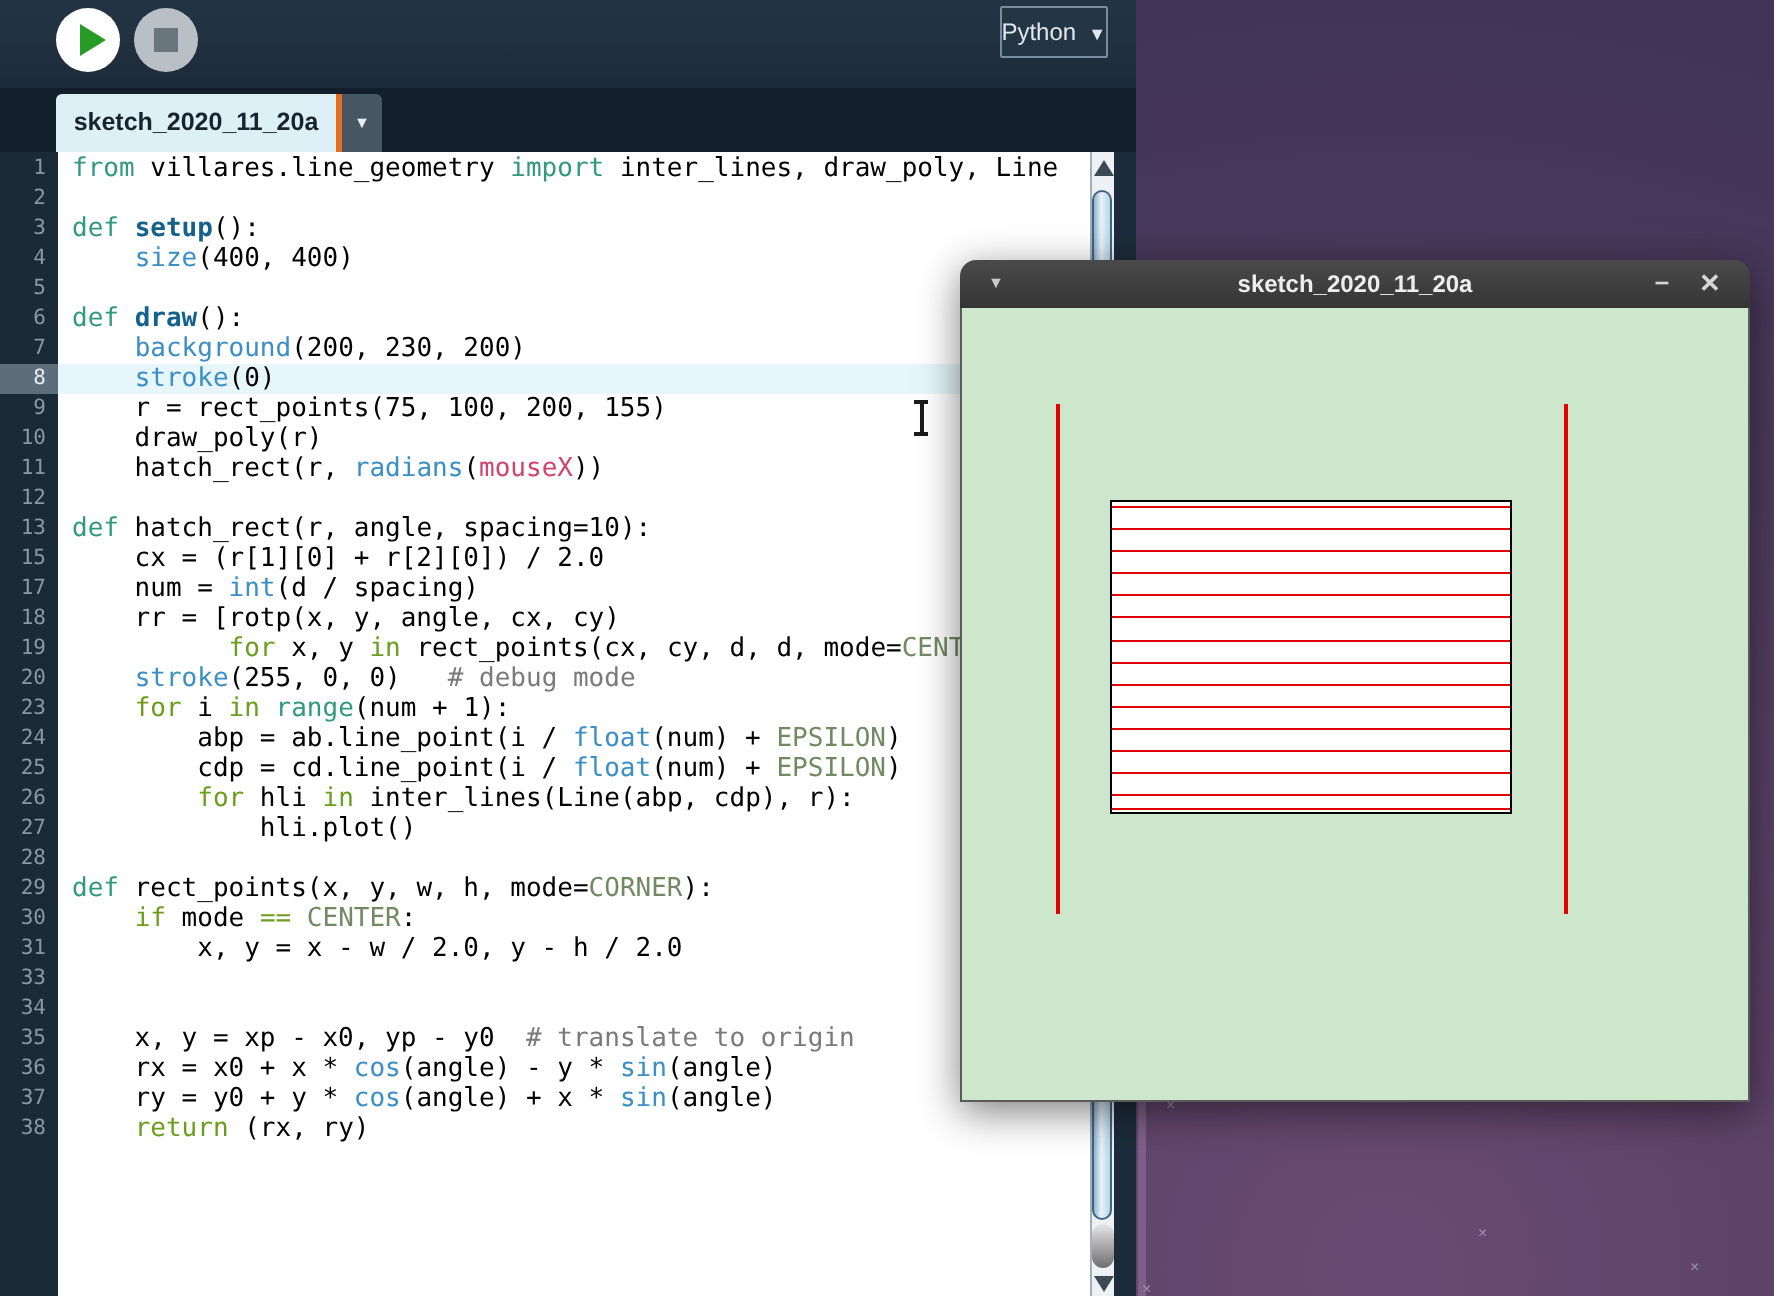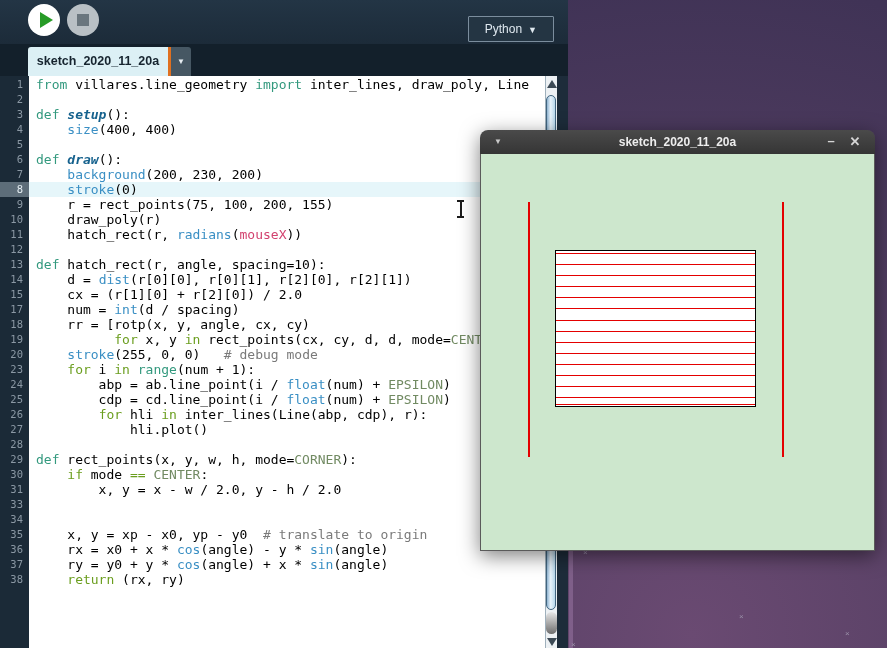--- a/index.html
+++ b/index.html
@@ -18,21 +18,21 @@
     background:linear-gradient(#233545,#1c2b39); }
   .round-btn { position:absolute; top:4px; width:32px; height:32px;
     border-radius:50%; cursor:pointer; }
   .play-btn { left:28px; background:#ffffff; }
   .play-btn .tri { position:absolute; left:12px; top:8px; width:0; height:0;
     border-left:13px solid #279b27; border-top:8px solid transparent;
     border-bottom:8px solid transparent; }
   .stop-btn { left:67px; background:#b9c0c5; }
   .stop-btn .sq { position:absolute; left:10px; top:10px; width:12px; height:12px;
     background:#6a767e; }
-  .mode-btn { position:absolute; right:14px; top:16px; height:26px; padding:0 16px;
+  .mode-btn { position:absolute; right:14px; top:3px; height:26px; padding:0 0;
     border:1px solid #7b8d9d; border-radius:1px; background:#243543;
     color:#dfe8ef; font-size:12px; line-height:24px; }
   .mode-btn .caret { font-size:9px; margin-left:6px; }
 
   
   .tabstrip { position:absolute; left:0; top:44px; width:568px; height:32px;
     background:#13202b; }
   .tab { position:absolute; left:28px; top:3px; width:140px; height:29px;
     background:#dcf0f5; border-radius:3px 0 0 0; text-align:center;
     font-size:12.5px; font-weight:bold; color:#16242f; line-height:29px; }
@@ -52,21 +52,21 @@
   .crow .ln { position:absolute; left:0; top:0; width:29px; height:15px;
     color:#8b98a4; font-size:10.5px; line-height:15px; text-align:right;
     padding-right:6px; }
   .crow .cd { position:absolute; left:36px; top:0; height:15px;
     font-size:13px; line-height:15px; color:#000; }
   .crow.cur { background:#e6f6fa; }
   .crow.cur .ln { background:#5d6d79; color:#e4edf2; }
   .tk-kw   { color:#33997e; }
   .tk-flow { color:#6b9e1f; }
   .tk-fn   { color:#3a8fc4; }
-  .tk-decl { color:#15618d; font-weight:bold;font-style:italic; }
+  .tk-decl { color:#15618d; font-weight:bold; }
   .tk-const{ color:#718a62; }
   .tk-var  { color:#d2426f; }
   .tk-com  { color:#7a7a7a; }
   .tk-pl   { color:#000000; }
 
   
   .scrollbar { position:absolute; left:545px; top:76px; width:12px; height:572px;
     background:#edf1f4; border-left:1px solid #9fb0bc; }
   .sb-up { position:absolute; left:1px; top:4px; width:0; height:0;
     border-left:5px solid transparent; border-right:5px solid transparent;
@@ -148,21 +148,20 @@
         <div class="crow"><div class="ln">4</div><div class="cd"><span class="tk-pl">    </span><span class="tk-fn">size</span><span class="tk-pl">(400, 400)</span></div></div>
         <div class="crow"><div class="ln">5</div><div class="cd"></div></div>
         <div class="crow"><div class="ln">6</div><div class="cd"><span class="tk-kw">def</span><span class="tk-pl"> </span><span class="tk-decl">draw</span><span class="tk-pl">():</span></div></div>
         <div class="crow"><div class="ln">7</div><div class="cd"><span class="tk-pl">    </span><span class="tk-fn">background</span><span class="tk-pl">(200, 230, 200)</span></div></div>
         <div class="crow cur"><div class="ln">8</div><div class="cd"><span class="tk-pl">    </span><span class="tk-fn">stroke</span><span class="tk-pl">(0)</span></div></div>
         <div class="crow"><div class="ln">9</div><div class="cd"><span class="tk-pl">    r = rect_points(75, 100, 200, 155)</span></div></div>
         <div class="crow"><div class="ln">10</div><div class="cd"><span class="tk-pl">    draw_poly(r)</span></div></div>
         <div class="crow"><div class="ln">11</div><div class="cd"><span class="tk-pl">    hatch_rect(r, </span><span class="tk-fn">radians</span><span class="tk-pl">(</span><span class="tk-var">mouseX</span><span class="tk-pl">))</span></div></div>
         <div class="crow"><div class="ln">12</div><div class="cd"></div></div>
         <div class="crow"><div class="ln">13</div><div class="cd"><span class="tk-kw">def</span><span class="tk-pl"> hatch_rect(r, angle, spacing=10):</span></div></div>
-        <div class="crow"><div class="ln">14</div><div class="cd"><span class="tk-pl">    d = </span><span class="tk-fn">dist</span><span class="tk-pl">(r[0][0], r[0][1], r[2][0], r[2][1])</span></div></div>
         <div class="crow"><div class="ln">15</div><div class="cd"><span class="tk-pl">    cx = (r[1][0] + r[2][0]) / 2.0</span></div></div>
         <div class="crow"><div class="ln">17</div><div class="cd"><span class="tk-pl">    num = </span><span class="tk-fn">int</span><span class="tk-pl">(d / spacing)</span></div></div>
         <div class="crow"><div class="ln">18</div><div class="cd"><span class="tk-pl">    rr = [rotp(x, y, angle, cx, cy)</span></div></div>
         <div class="crow"><div class="ln">19</div><div class="cd"><span class="tk-pl">          </span><span class="tk-flow">for</span><span class="tk-pl"> x, y </span><span class="tk-flow">in</span><span class="tk-pl"> rect_points(cx, cy, d, d, mode=</span><span class="tk-const">CENTER</span><span class="tk-pl">)]</span></div></div>
         <div class="crow"><div class="ln">20</div><div class="cd"><span class="tk-pl">    </span><span class="tk-fn">stroke</span><span class="tk-pl">(255, 0, 0)   </span><span class="tk-com"># debug mode</span></div></div>
         <div class="crow"><div class="ln">23</div><div class="cd"><span class="tk-pl">    </span><span class="tk-flow">for</span><span class="tk-pl"> i </span><span class="tk-flow">in</span><span class="tk-pl"> </span><span class="tk-kw">range</span><span class="tk-pl">(num + 1):</span></div></div>
         <div class="crow"><div class="ln">24</div><div class="cd"><span class="tk-pl">        abp = ab.line_point(i / </span><span class="tk-fn">float</span><span class="tk-pl">(num) + </span><span class="tk-const">EPSILON</span><span class="tk-pl">)</span></div></div>
         <div class="crow"><div class="ln">25</div><div class="cd"><span class="tk-pl">        cdp = cd.line_point(i / </span><span class="tk-fn">float</span><span class="tk-pl">(num) + </span><span class="tk-const">EPSILON</span><span class="tk-pl">)</span></div></div>
         <div class="crow"><div class="ln">26</div><div class="cd"><span class="tk-pl">        </span><span class="tk-flow">for</span><span class="tk-pl"> hli </span><span class="tk-flow">in</span><span class="tk-pl"> inter_lines(Line(abp, cdp), r):</span></div></div>
         <div class="crow"><div class="ln">27</div><div class="cd"><span class="tk-pl">            hli.plot()</span></div></div>

